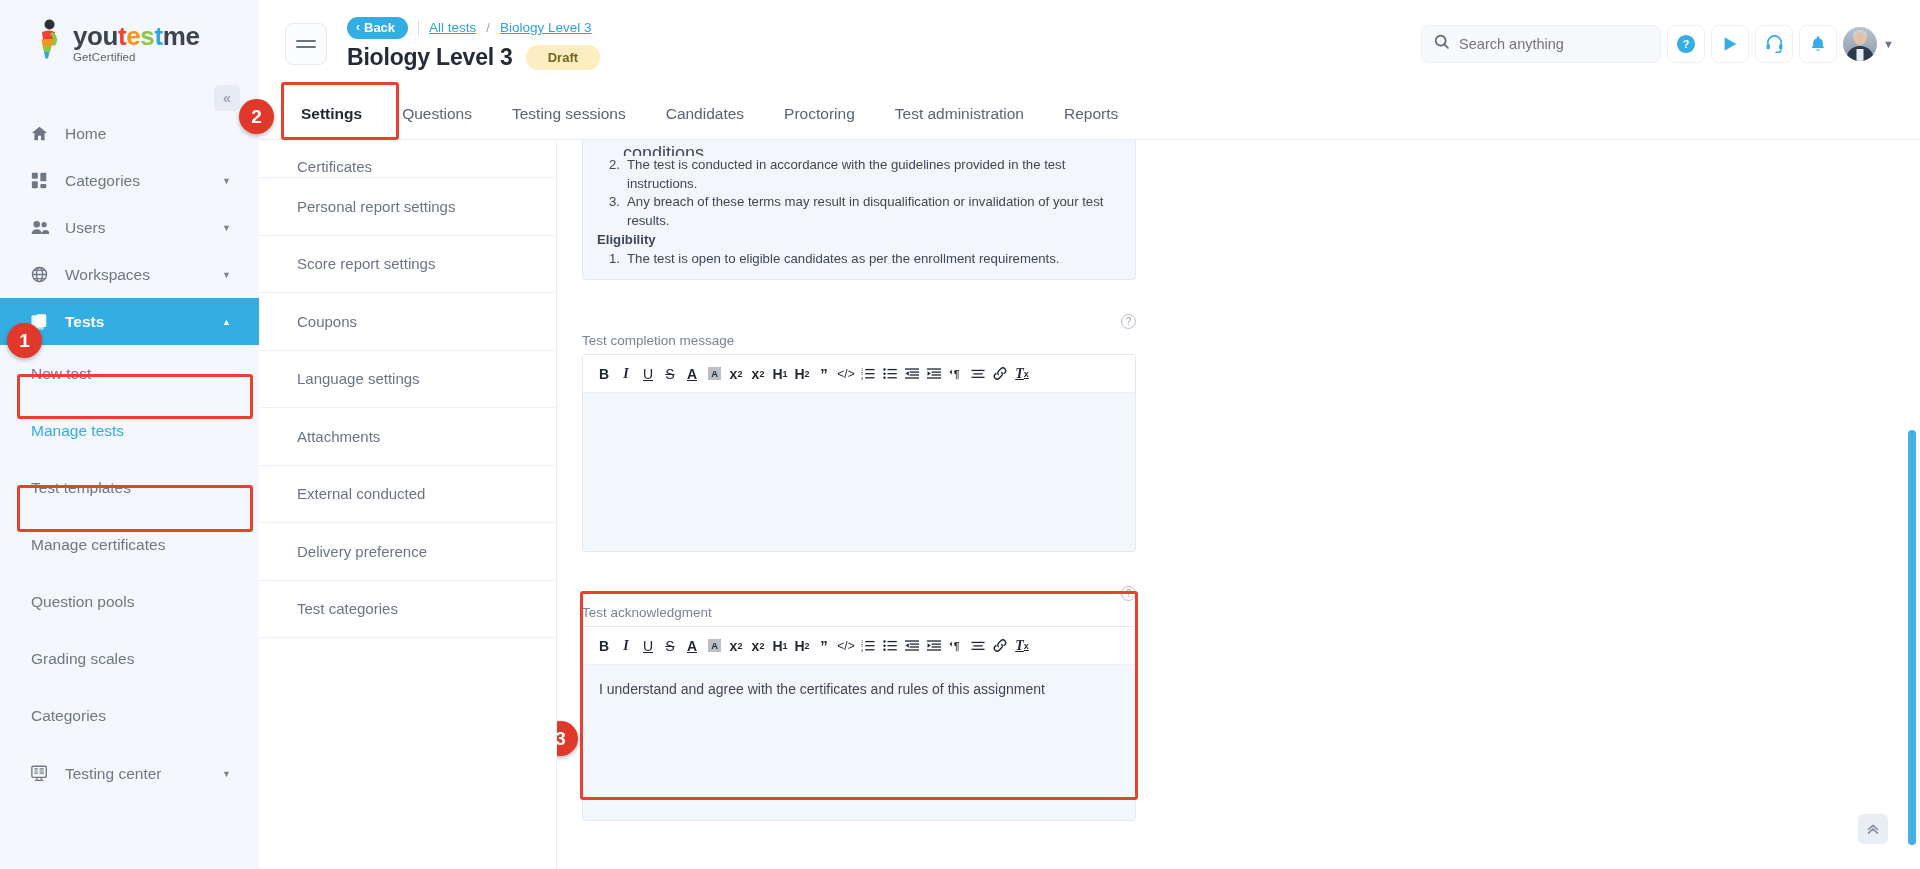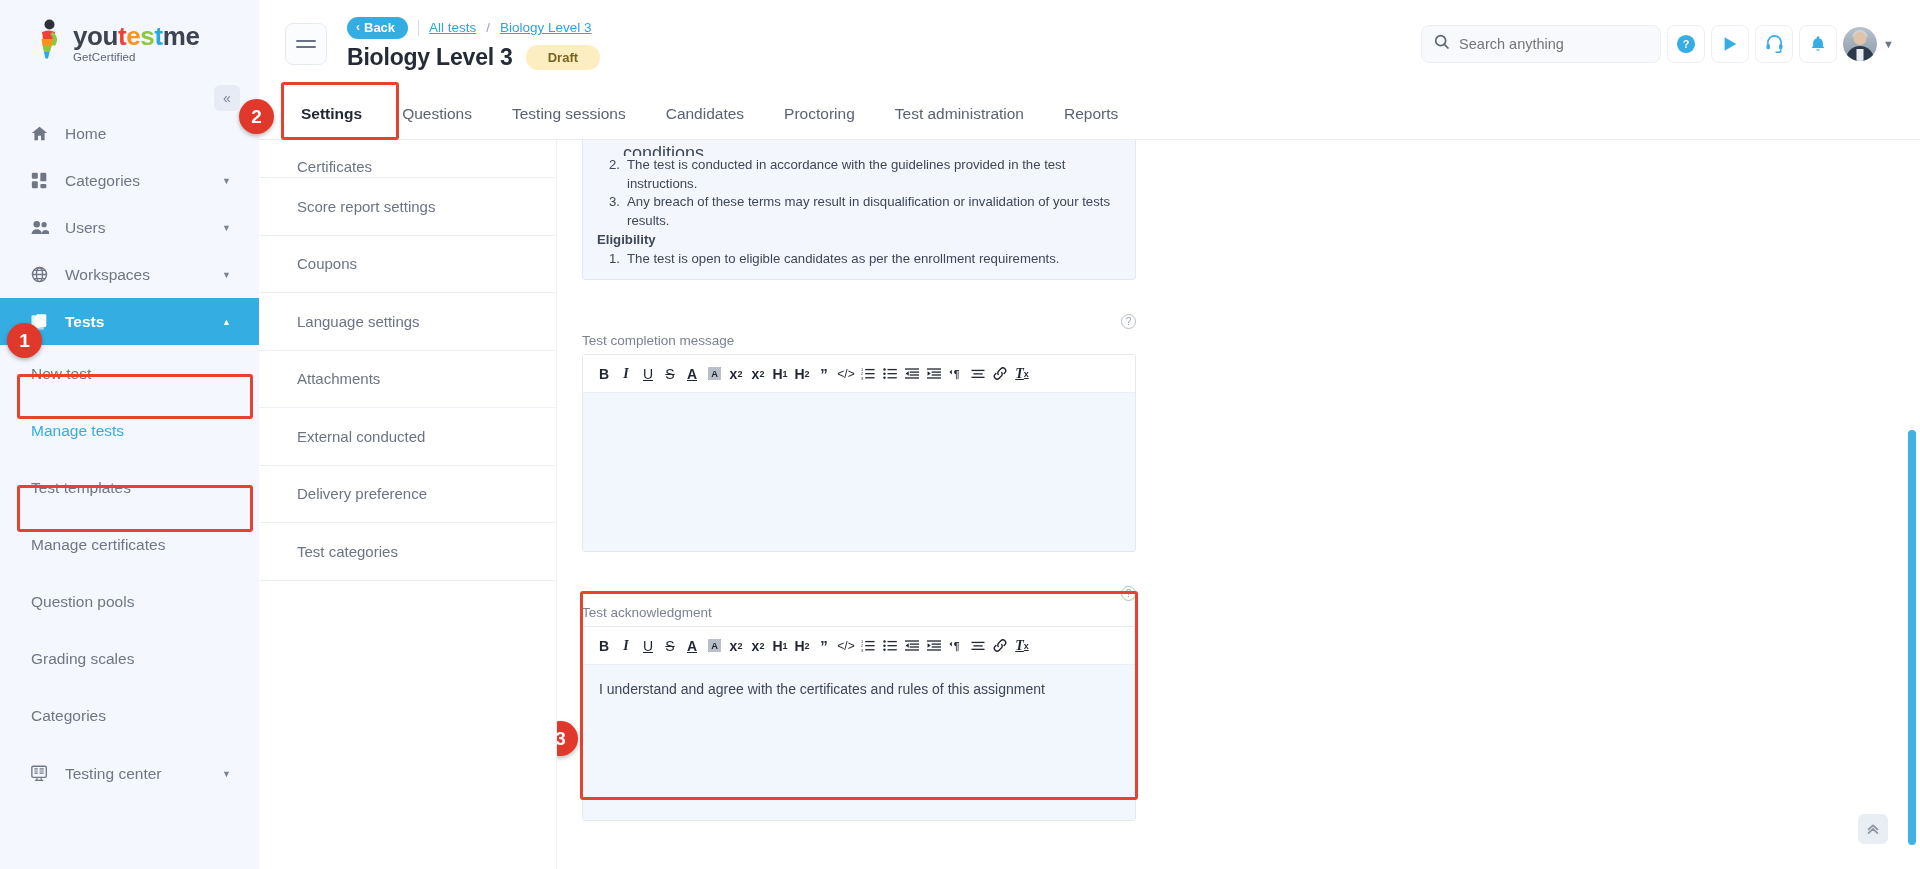--- a/index.html
+++ b/index.html
@@ -407,20 +407,23 @@
       <div class="hl" style="left:22px; top:-5px; width:118px; height:58px;"></div>
     </div>
 
     <div class="content">
 
       <div class="settings-list">
         <div class="settings-item clipped">
             <span>Certificates</span>
           </div>
         <div class="settings-item">
+            <span>Personal report settings</span>
+          </div>
+        <div class="settings-item">
             <span>Score report settings</span>
           </div>
         <div class="settings-item">
             <span>Coupons</span>
           </div>
         <div class="settings-item">
             <span>Language settings</span>
           </div>
         <div class="settings-item">
             <span>Attachments</span>
@@ -440,21 +443,21 @@
         <div class="form-inner">
 
           <div class="info-box">
             <div style="margin-left:26px; font-size:18px; color:#3d4758; height:12px; overflow:hidden;text-decoration:underline;">conditions.</div>
             <div style="display:flex; gap:7px; margin-left:12px;">
               <span>2.</span>
               <span>The test is conducted in accordance with the guidelines provided in the test instructions.</span>
             </div>
             <div style="display:flex; gap:7px; margin-left:12px;">
               <span>3.</span>
-              <span>Any breach of these terms may result in disqualification or invalidation of your tests results.</span>
+              <span>Any breach of these terms may result in disqualification or invalidation of your test results.</span>
             </div>
             <div class="bold" style="margin-top:1px;">Eligibility</div>
             <div style="display:flex; gap:7px; margin-left:12px;">
               <span>1.</span>
               <span>The test is open to eligible candidates as per the enrollment requirements.</span>
             </div>
           </div>
 
           <div class="field-label-row">
             <span class="field-label">Test completion message</span>

